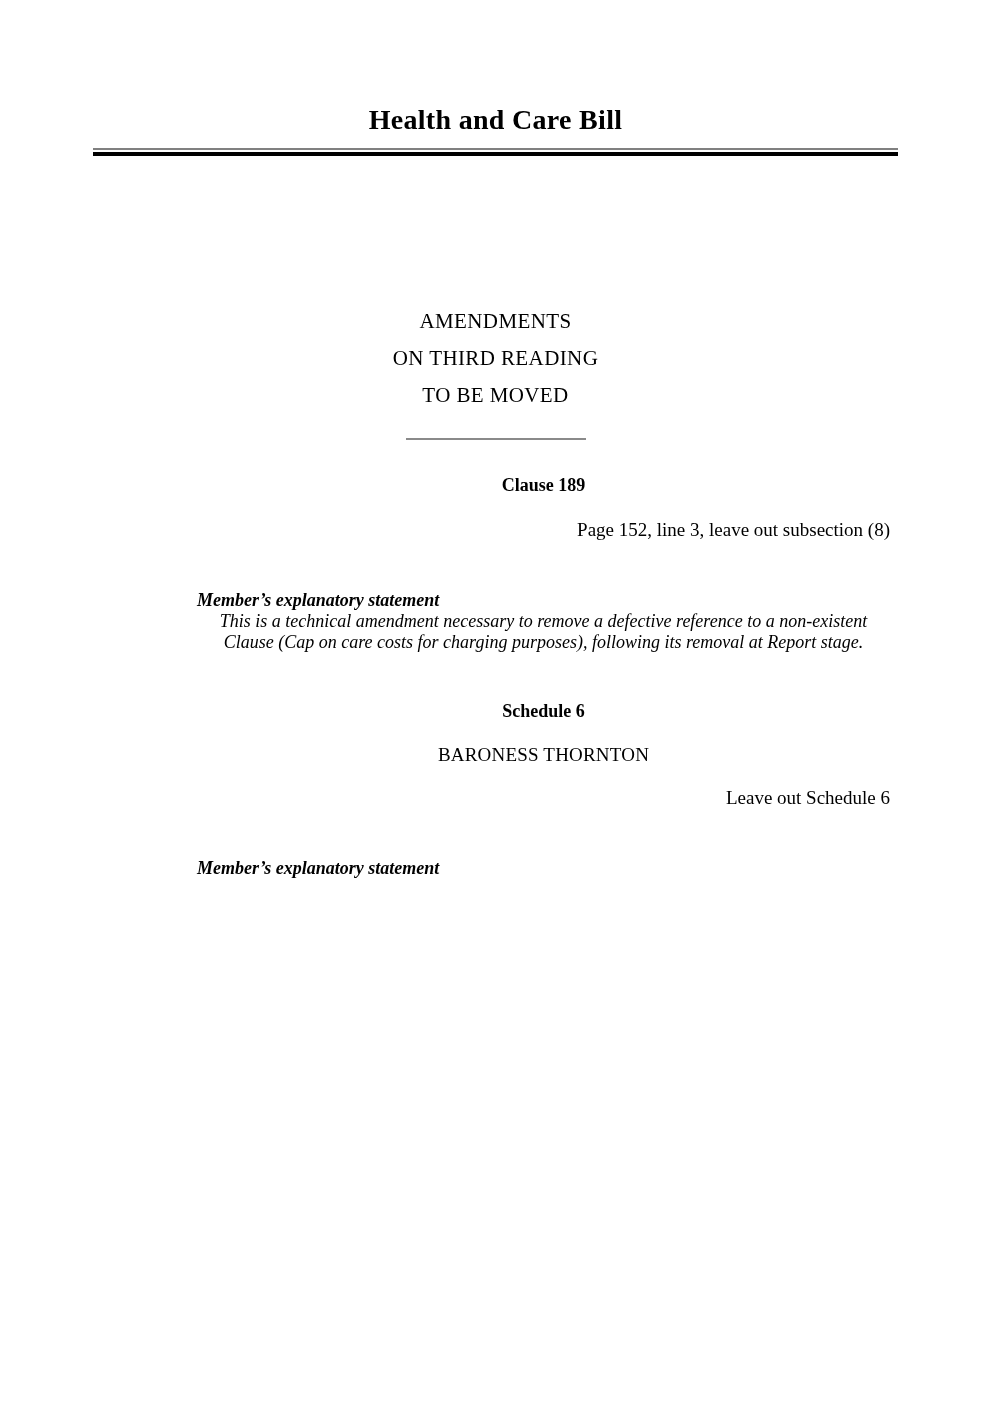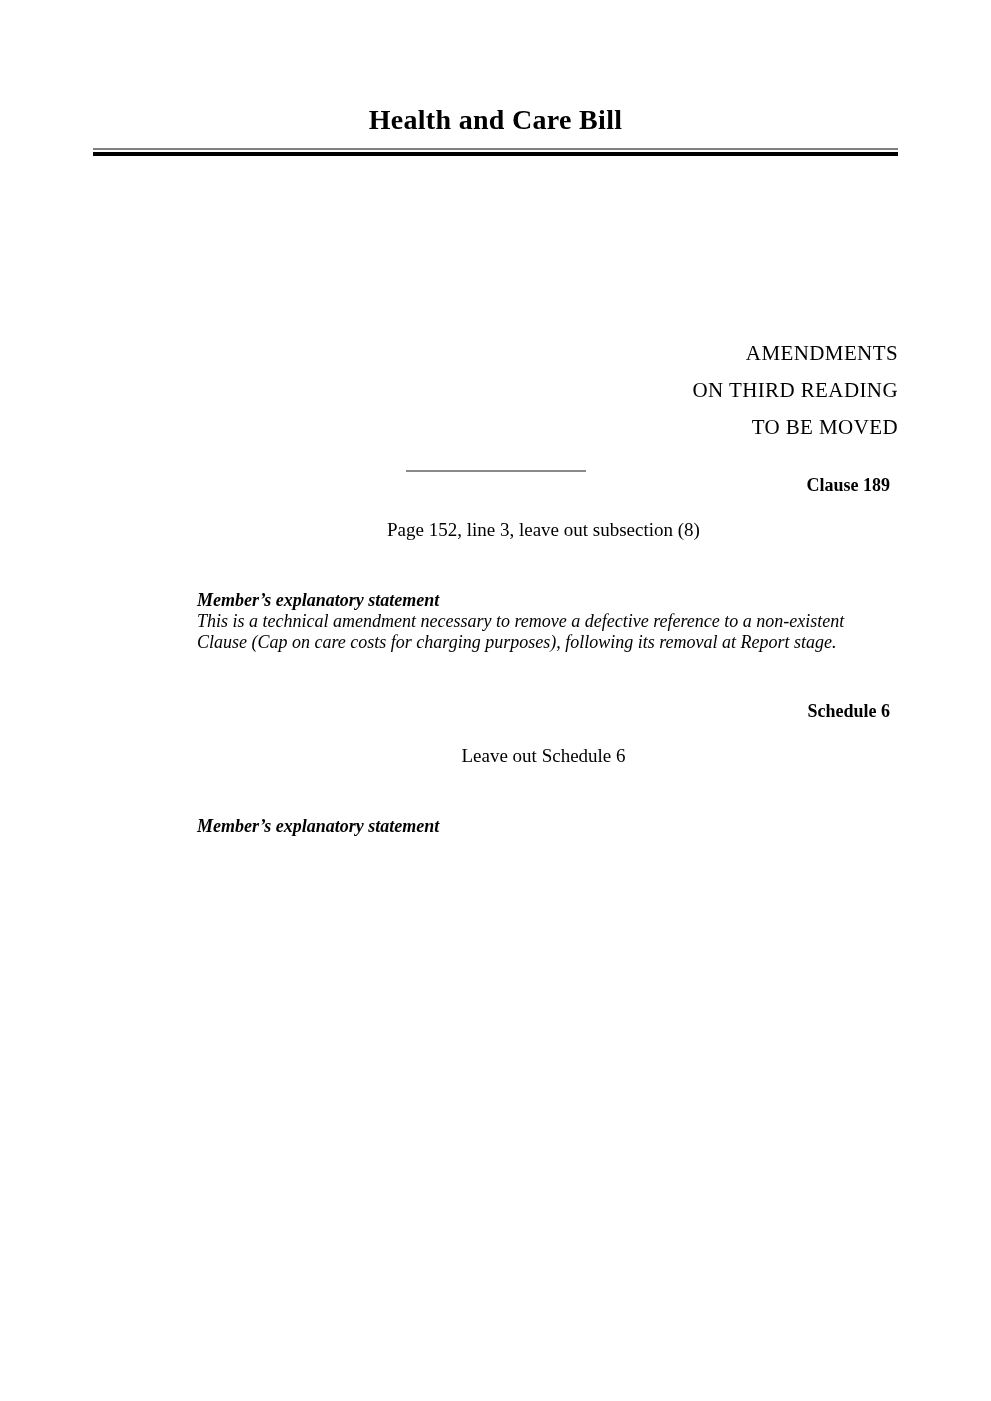--- a/index.html
+++ b/index.html
@@ -56,22 +56,21 @@
     background: #000000;
     width: 100%;
   }
 
   
   .heading-block {
     position: absolute;
     left: 93px;
     top: 303px;
     width: 805px;
-    text-align: right;
-    margin-top: 32px;
+    text-align: center;
   }
   .heading-line {
     font-size: 21px;
     line-height: 37px;
     letter-spacing: 0.4px;
   }
   .divider-wrap {
     margin-top: 24px;
     display: flex;
     justify-content: center;
@@ -87,56 +86,56 @@
     position: absolute;
     left: 197px;
     top: 474px;
     width: 693px;
   }
 
   .section {
     margin-bottom: 0;
   }
   .section-title {
-    text-align: right;
+    text-align: center;
     font-weight: bold;
     font-size: 18px;
     line-height: 22px;
     margin: 0 0 22px 0;
   }
   .member-name {
     text-align: center;
     font-size: 19px;
     line-height: 22px;
     letter-spacing: 0.2px;
     margin: 0 0 20px 0;
   }
   .amendment-text {
-    text-align: center;
+    text-align: right;
     font-size: 19px;
     line-height: 24px;
     margin: 0;
   }
 
   .statement {
     margin-top: 48px;
   }
   .statement-heading {
     font-style: italic;
     font-weight: bold;
     font-size: 18px;
     line-height: 21px;
     margin: 0;
   }
   .statement-body {
     font-style: italic;
     font-size: 18px;
     line-height: 21px;
     margin: 0;
-    text-align: left;
+    text-align: center;
   }
 
   .section-gap {
     height: 47px;
   }
 
   
   .footer {
     position: absolute;
     left: 93px;
@@ -183,20 +182,21 @@
       <div class="statement">
         <p class="statement-heading">Member’s explanatory statement</p>
         <p class="statement-body">This is a technical amendment necessary to remove a defective reference to a non-existent Clause (Cap on care costs for charging purposes), following its removal at Report stage.</p>
       </div>
     </div>
 
     <div class="section-gap"></div>
 
     <div class="section">
       <div class="section-title">Schedule 6</div>
+      <div class="member-name">BARONESS THORNTON</div>
       <p class="amendment-text">Leave out Schedule 6</p>
       <div class="statement">
         <p class="statement-heading">Member’s explanatory statement</p>
       </div>
     </div>
 
   </div>
 
   <div class="footer">
     <div class="footer-left"><span>HL Bill 132(</span><span class="ital">a</span><span>)</span></div>

